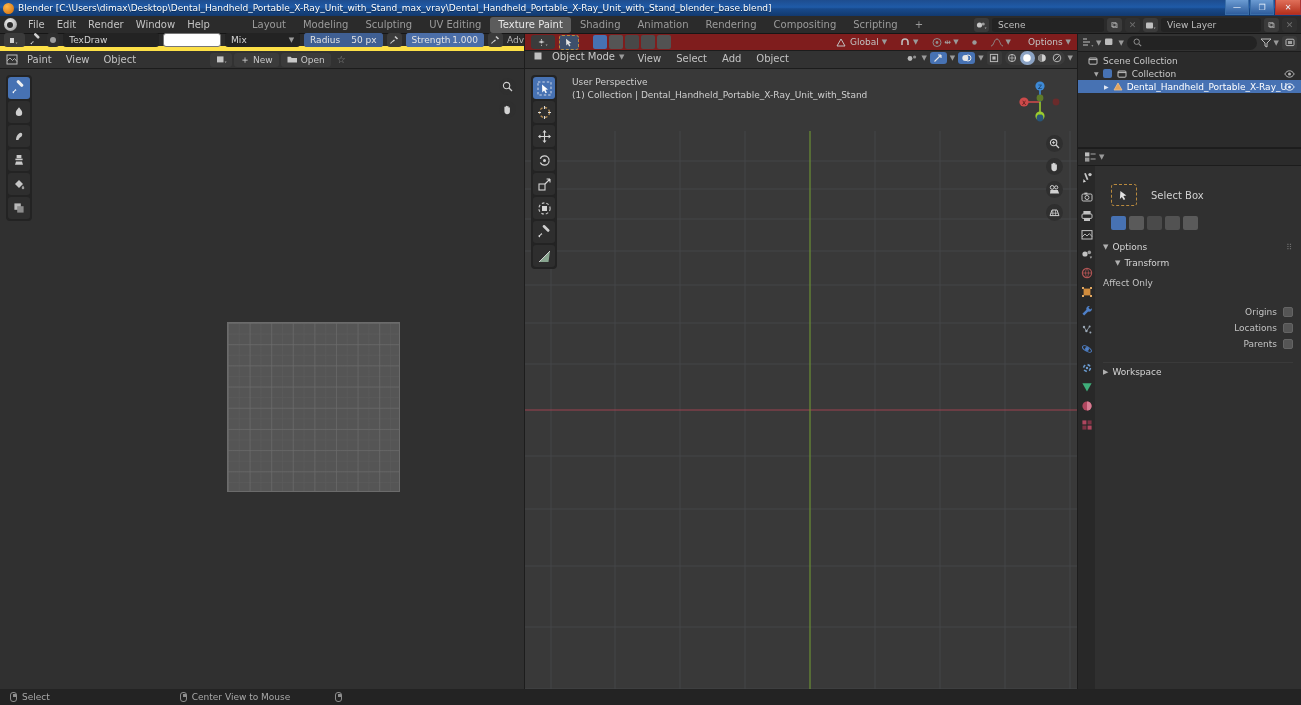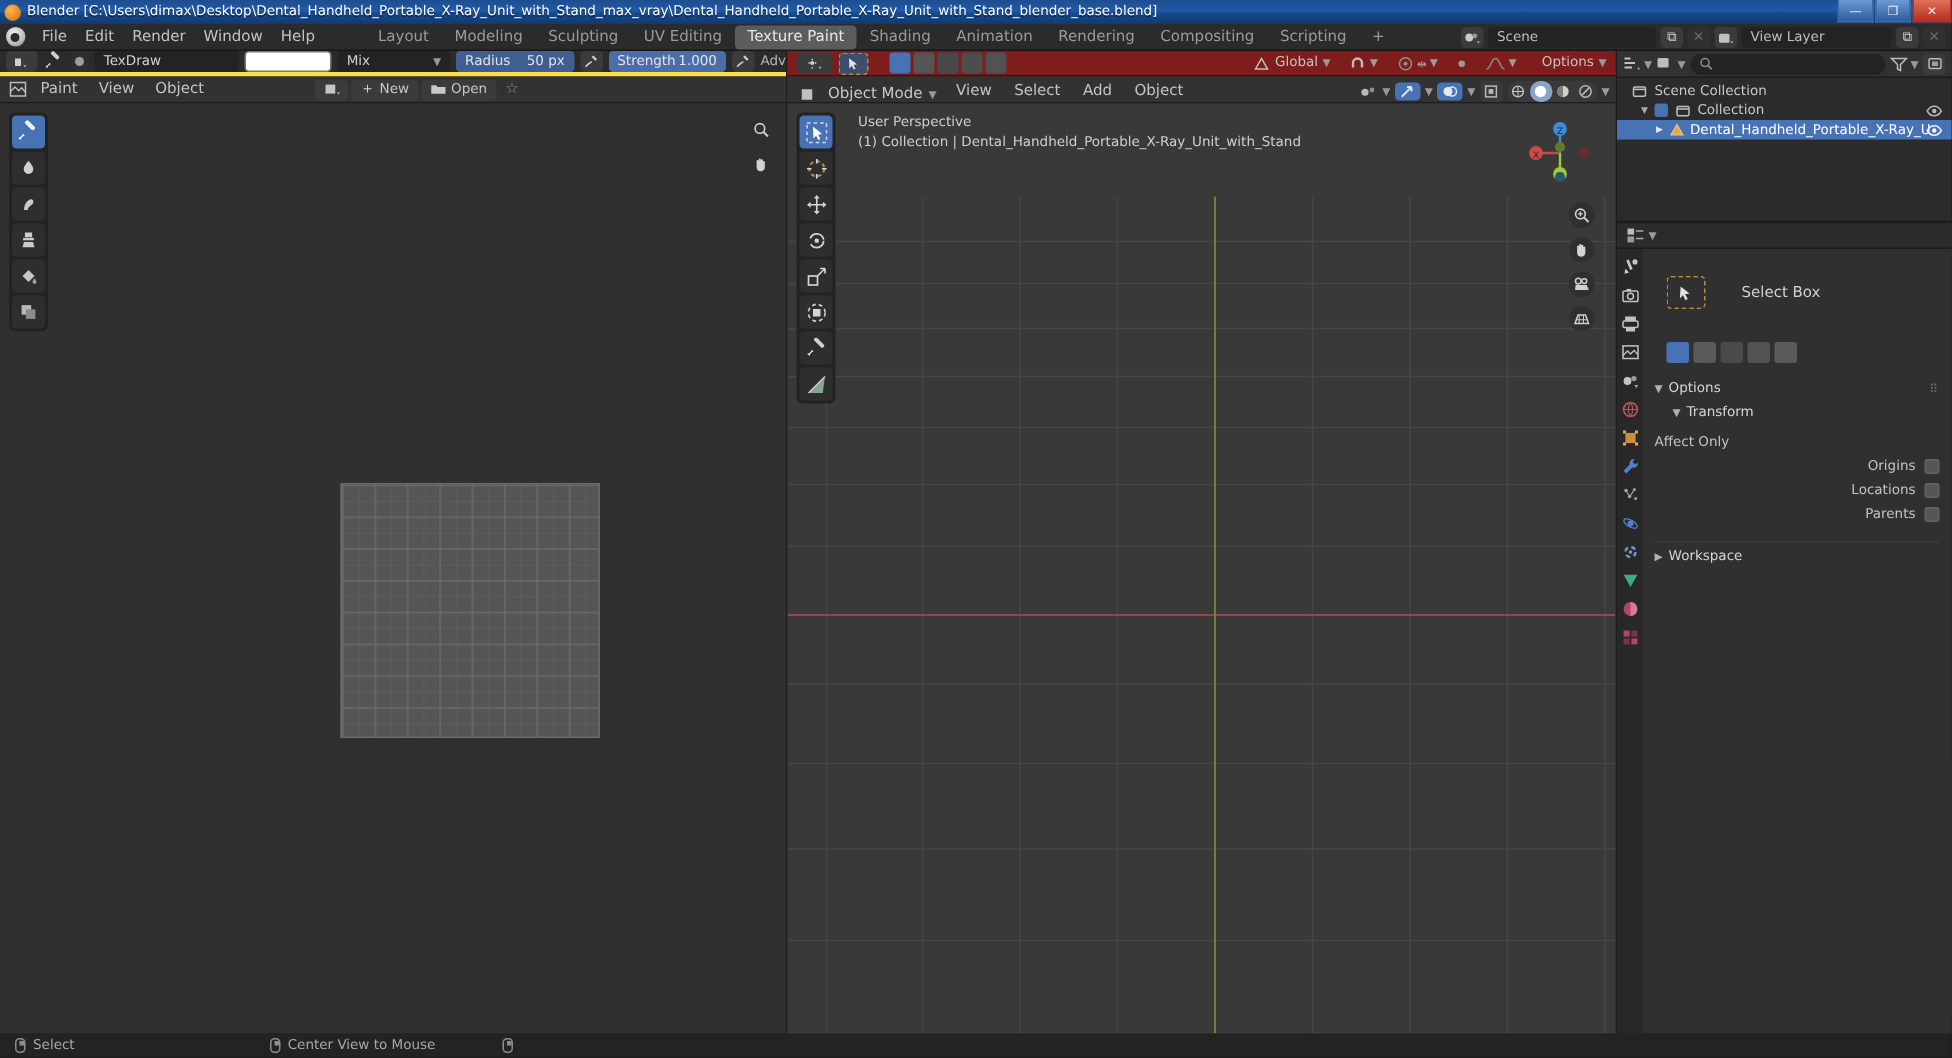--- a/index.html
+++ b/index.html
@@ -40,21 +40,21 @@
   #scenebar{ position:absolute; right:4px; top:0; height:18px; display:flex; align-items:center; gap:3px;}
   .fldbtn{ background:#232323; border-radius:3px; height:14px; display:flex;align-items:center;
            padding:0 6px; font-size:9px; color:#bfbfbf;}
   .icbtn{ background:#3b3b3b; border-radius:3px; height:14px; min-width:15px;
           display:flex;align-items:center;justify-content:center; font-size:9px;color:#c8c8c8;}
   .icbtn.dim{ background:#303030; color:#6e6e6e; }
 
   
   #imgEditor{ position:absolute; left:0; top:34px; width:524px; height:655px; background:#303030;}
   #ieTool{ position:absolute;left:0;top:0;width:524px;height:17px;background:#2b2b2b;
-           display:flex;align-items:center;gap:4px;padding-left:4px;border-bottom:3px solid #fde047;}
+           display:flex;align-items:center;gap:4px;padding-left:4px;border-bottom:5px solid #fde047;}
   #ieHdr{ position:absolute;left:0;top:17px;width:524px;height:18px;background:#323232;
           display:flex;align-items:center;gap:2px;padding-left:4px;border-bottom:1px solid #1c1c1c;}
   #ieCanvas{ position:absolute;left:0;top:35px;width:524px;height:620px;background:#303030;}
   #ieToolbar{ position:absolute;left:6px;top:6px;width:26px;
               background:#232323;border-radius:4px;padding:2px;
               display:flex;flex-direction:column;gap:2px;}
   .tbtn{ width:22px;height:22px;border-radius:3px;background:#2e2e2e;
          display:flex;align-items:center;justify-content:center;}
   .tbtn.active{ background:#4772b3; }
   #uvImage{ position:absolute; left:227px; top:253px; width:173px; height:170px;
@@ -70,21 +70,21 @@
   .slider{ height:14px;border-radius:3px;background:#464f63; position:relative; overflow:hidden;
            display:flex;align-items:center;justify-content:space-between;padding:0 6px;font-size:9px;color:#e3e3e3;}
   .slider .fill{ position:absolute;left:0;top:0;bottom:0;background:#4b6ea8;}
   .slider span{ position:relative;z-index:2;}
 
   
   #viewport{ position:absolute; left:525px; top:34px; width:552px; height:655px; background:#393939;}
   #vpTool{ position:absolute;left:0;top:0;width:552px;height:17px;background:#7f1d1d;
            display:flex;align-items:center;gap:4px;padding-left:6px;border-bottom:1px solid #1c1c1c;}
   #vpHdr{ position:absolute;left:0;top:17px;width:552px;height:18px;background:#323232;
-          display:flex;align-items:flex-end;gap:3px;padding-left:6px;border-bottom:1px solid #1c1c1c;}
+          display:flex;align-items:flex-start;gap:3px;padding-left:6px;border-bottom:1px solid #1c1c1c;}
   #vpCanvas{ position:absolute;left:0;top:35px;width:552px;height:620px; overflow:hidden;
              background:#393939;}
   #vpToolbar{ position:absolute;left:6px;top:6px;width:26px;background:#232323;
               border-radius:4px;padding:2px;display:flex;flex-direction:column;gap:2px;}
   #vpInfo{ position:absolute;left:47px;top:7px;font-size:9px;color:#cfcfcf;line-height:13px;}
   #gizmo{ position:absolute; right:12px; top:8px; width:50px; height:50px; }
   #navbtns{ position:absolute; right:14px; top:66px; display:flex;flex-direction:column;gap:6px;}
   .navb{ width:17px;height:17px;border-radius:50%;background:#2f2f2f;
          display:flex;align-items:center;justify-content:center;color:#cfcfcf;font-size:10px;}
 
@@ -829,21 +829,21 @@
       <svg width="12" height="12" viewBox="0 0 12 12">
           <rect x="1.4" y="1.4" width="4" height="4" fill="#b0465f"></rect>
           <rect x="6.6" y="1.4" width="4" height="4" fill="#7d3344"></rect>
           <rect x="1.4" y="6.6" width="4" height="4" fill="#7d3344"></rect>
           <rect x="6.6" y="6.6" width="4" height="4" fill="#b0465f"></rect>
         </svg>
     </div>
   </div>
 
   <div id="prBody">
-    <div style="display:flex;align-items:center;gap:24px;margin:12px 0 22px 8px">
+    <div style="display:flex;align-items:center;gap:14px;margin:12px 0 10px 8px">
       <div style="width:26px;height:22px;border:1px dashed #b98a3e;border-radius:3px;display:flex;align-items:center;justify-content:center;">
         <svg width="10" height="11" viewBox="0 0 10 11">
             <path d="M1.4 1l6 4.6-3 .5 1.8 3.2-1.5.8-1.8-3.2-2 2.1z" fill="#e2e2e2"></path>
           </svg>
       </div>
       <span style="font-size:10px;color:#d0d0d0">Select Box</span>
     </div>
 
     <div style="display:flex;gap:3px;margin:4px 0 10px 8px">
       <div style="width:15px;height:14px;border-radius:2px;background:#4772b3"></div>
@@ -857,21 +857,21 @@
       <span class="tri">▼</span>
       <span>Options</span>
       <span style="margin-left:auto;color:#6d6d6d;letter-spacing:1px;font-size:8px">⠿</span>
     </div>
 
     <div class="sect" style="justify-content:flex-start;padding-left:12px;margin-top:2px">
       <span class="tri">▼</span>
       <span>Transform</span>
     </div>
 
-    <div style="font-size:9px;color:#c3c3c3;margin:8px 0 3px 0">Affect Only</div>
+    <div style="font-size:9px;color:#c3c3c3;margin:8px 0 16px 0">Affect Only</div>
 
     <div class="prRow">
       <span>Origins</span>
       <span class="cbox"></span>
     </div>
     <div class="prRow">
       <span>Locations</span>
       <span class="cbox"></span>
     </div>
     <div class="prRow">

